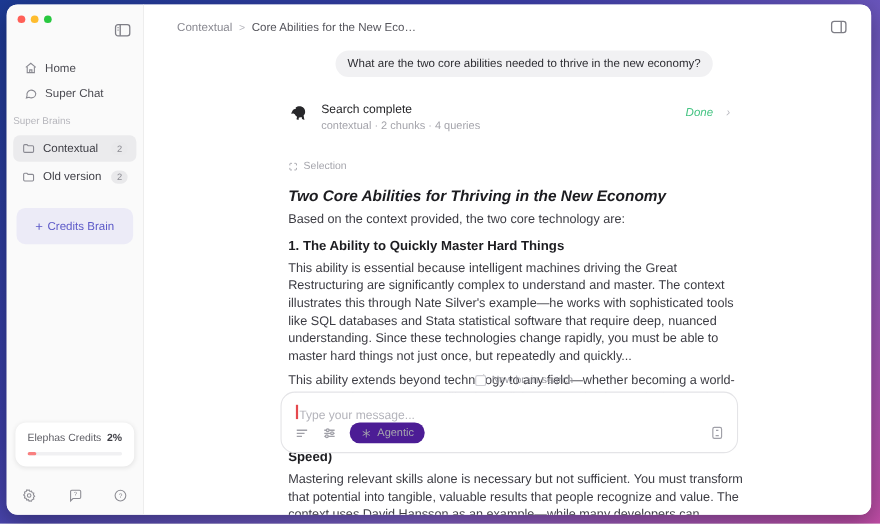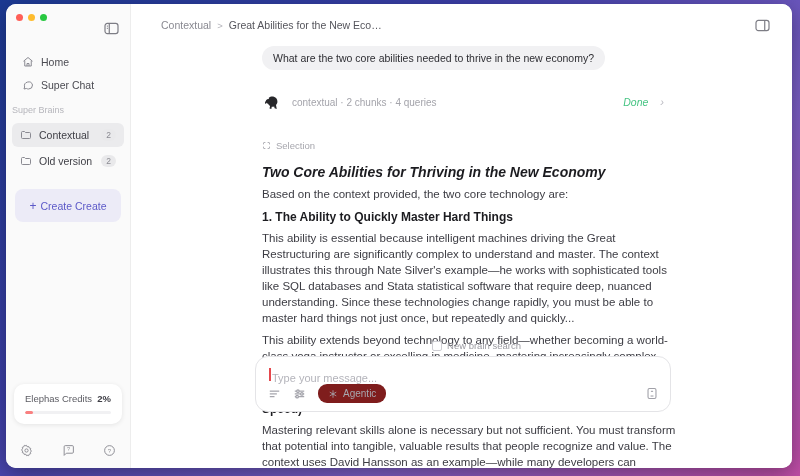--- a/index.html
+++ b/index.html
@@ -41,21 +41,21 @@
 
   
   .main { flex:1; position:relative; background:#fff; }
   .topbar { position:absolute; top:0; left:0; right:0; height:38px; }
   .breadcrumb { position:absolute; left:30px; top:15px; font-size:10.5px; color:#8a8a92; display:flex; gap:6px; align-items:center; }
   .crumb-current { color:#55555c; }
   .crumb-sep { color:#b3b3ba; font-size:9.5px; }
   .panel-toggle { position:absolute; right:22px; top:14px; color:#7d7d85; cursor:pointer; }
 
   .column { position:absolute; left:131px; top:42px; width:415px; }
-  .bubble-row { text-align:left; padding-right:0; }
+  .bubble-row { text-align:center; padding-right:0; }
   .bubble { display:inline-block; background:#f1f1f3; border-radius:12px; padding:6px 11px;
     font-size:10.5px; color:#2e2e33; margin-right:-14px; }
   .status-row { display:flex; align-items:flex-start; margin-top:24px; }
   .status-logo { width:20px; height:20px; margin-right:10px; flex:0 0 auto; color:#27272a; }
   .status-texts { flex:1; }
   .status-title { font-size:11px; color:#27272a; }
   .status-sub { font-size:10px; color:#a4a4ab; margin-top:3px; }
   .status-done { display:flex; align-items:center; gap:12px; margin-top:2px; margin-right:13px;font-style:italic; }
   .done-label { font-size:10.5px; color:#46c483; cursor:pointer; }
   .done-chevron { color:#b8b8bf; font-size:11px; cursor:pointer; }
@@ -69,21 +69,21 @@
   .newbrain-label { font-size:9.5px; color:#9a9aa1; }
 
   .composer { position:absolute; left:124px; top:352px; width:416px; height:56px; border:1px solid #e4e4e7;
     border-radius:13px; background:#fff; }
   .composer-input-wrap { position:relative; padding:11px 14px 0; }
   .caret { position:absolute; left:13px; top:11px; width:1.5px; height:13px; background:#e5484d; }
   .composer-input { border:none; outline:none; width:100%; font-size:11px; color:#3c3c43; font-family:inherit; caret-color:#e5484d; padding-left:2px; background:transparent; }
   .composer-input::placeholder { color:#b4b4bb; }
   .composer-tools { position:absolute; left:12px; right:12px; bottom:8px; display:flex; align-items:center; gap:12px; color:#a0a0a8; }
   .tool-icn { cursor:pointer; display:flex; }
-  .agentic-pill { display:flex; align-items:flex-end; gap:5px; background:#7f1d1d; border-radius:9px; padding:4px 10px;
+  .agentic-pill { display:flex; align-items:flex-end; gap:5px; background:#4c1d95; border-radius:9px; padding:4px 10px;
     font-size:10px; color:#a7a7ae; border:none; font-family:inherit; cursor:pointer; }
   .composer-right { margin-left:auto; display:flex; }
 </style>
 </head>
 <body>
 
 <div class="frame">
   <div class="window">
 
     <aside class="sidebar">
@@ -130,21 +130,21 @@
       <div class="brain-item">
         <svg width="12" height="12" viewBox="0 0 24 24" fill="none" stroke="currentColor" stroke-width="2">
           <path d="M3 7a2 2 0 0 1 2-2h4l2 2h8a2 2 0 0 1 2 2v8a2 2 0 0 1-2 2H5a2 2 0 0 1-2-2V7z"></path>
         </svg>
         <span class="brain-label">Old version</span>
         <span class="badge">2</span>
       </div>
 
       <button class="create-brain">
         <span class="create-plus">+</span>
-        <span>Create Create</span>
+        <span>Credits Brain</span>
       </button>
 
       <div class="credits-card">
         <div class="credits-row">
           <span class="credits-label">Elephas Credits</span>
           <span class="credits-value">2%</span>
         </div>
         <div class="credits-bar">
           <div class="credits-fill"></div>
         </div>
@@ -170,41 +170,42 @@
           </svg>
         </span>
       </div>
     </aside>
 
     <section class="main">
       <div class="topbar">
         <div class="breadcrumb">
           <span>Contextual</span>
           <span class="crumb-sep">&gt;</span>
-          <span class="crumb-current">Great Abilities for the New Eco…</span>
+          <span class="crumb-current">Core Abilities for the New Eco…</span>
         </div>
         <span class="panel-toggle">
           <svg width="15" height="13" viewBox="0 0 16 14" fill="none" stroke="currentColor" stroke-width="1.3">
             <rect x="1" y="1.5" width="14" height="11" rx="2.5"></rect>
               <line x1="10.4" y1="1.5" x2="10.4" y2="12.5"></line>
           </svg>
         </span>
       </div>
 
       <div class="column">
         <div class="bubble-row">
           <div class="bubble">What are the two core abilities needed to thrive in the new economy?</div>
         </div>
 
         <div class="status-row">
           <svg class="status-logo" viewBox="0 0 24 24">
             <path fill="currentColor" d="M8.2 4.6c1.6-1.4 4-1.9 6.1-1.2 2.6.8 4.3 3.2 4.2 5.9-.05 1.5-.7 2.9-1.7 3.9l.9 4.9-2.6-1-.5-2.2c-.9.4-1.9.5-2.9.4l-.5 2.8-2.2-.7.7-2.9c-1.1-.6-2-1.6-2.4-2.8-1.2-.1-2.3-.9-2.6-2.1-.3-1 0-2.1.8-2.8.7-.7 1.8-.9 2.7-.6z"></path>
             <path fill="none" stroke="currentColor" stroke-width="1.4" d="M6.5 8.5c-1.5.2-2.5 1.5-2.2 3"></path>
           </svg>
           <div class="status-texts">
+            <div class="status-title">Search complete</div>
             <div class="status-sub">contextual · 2 chunks · 4 queries</div>
           </div>
           <div class="status-done">
             <span class="done-label">Done</span>
             <span class="done-chevron">›</span>
           </div>
         </div>
 
         <div class="selection-tag">
           <svg width="9" height="9" viewBox="0 0 24 24" fill="none" stroke="currentColor" stroke-width="2.4">

